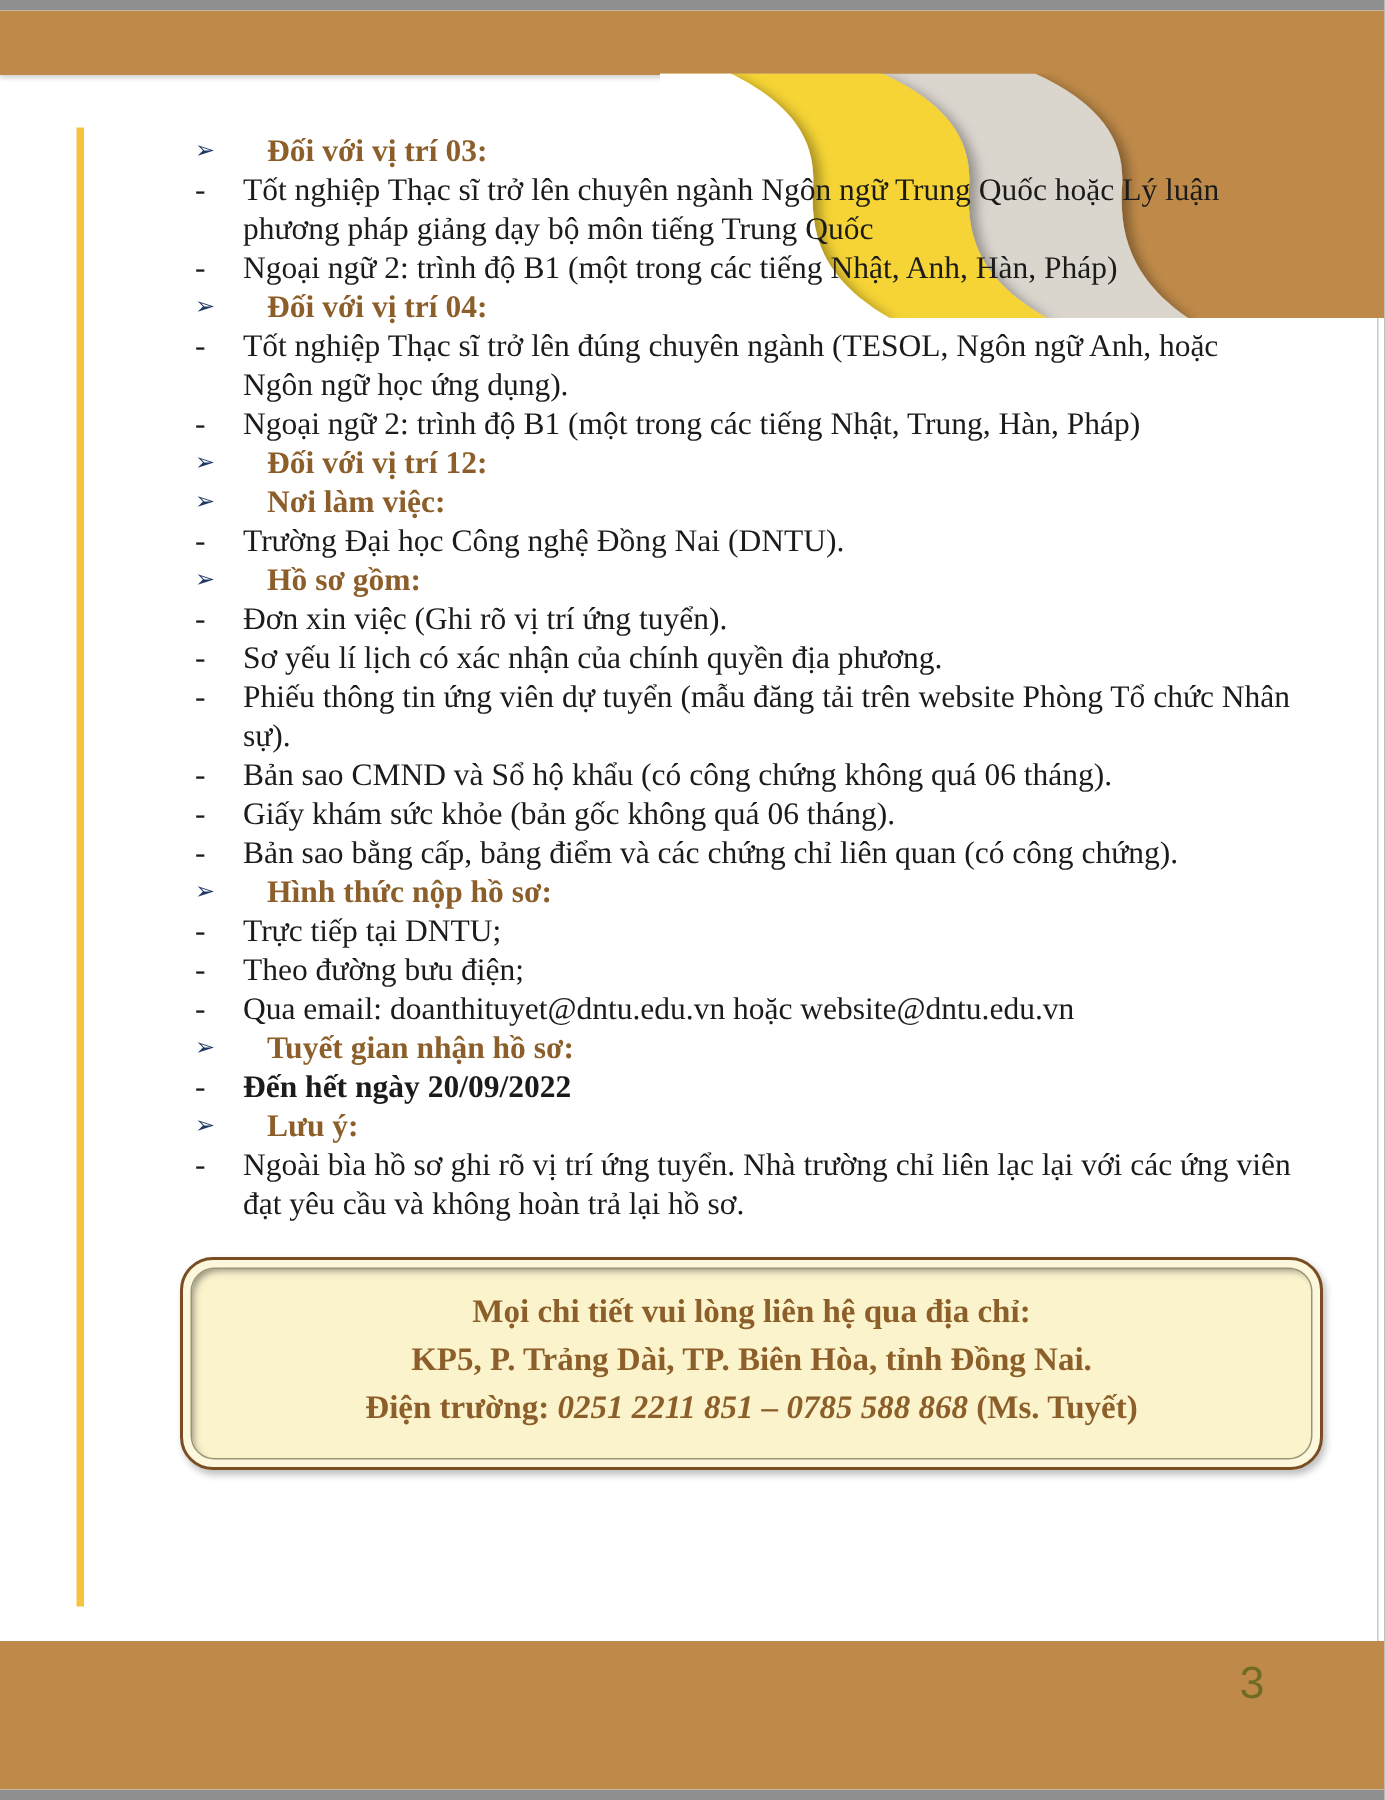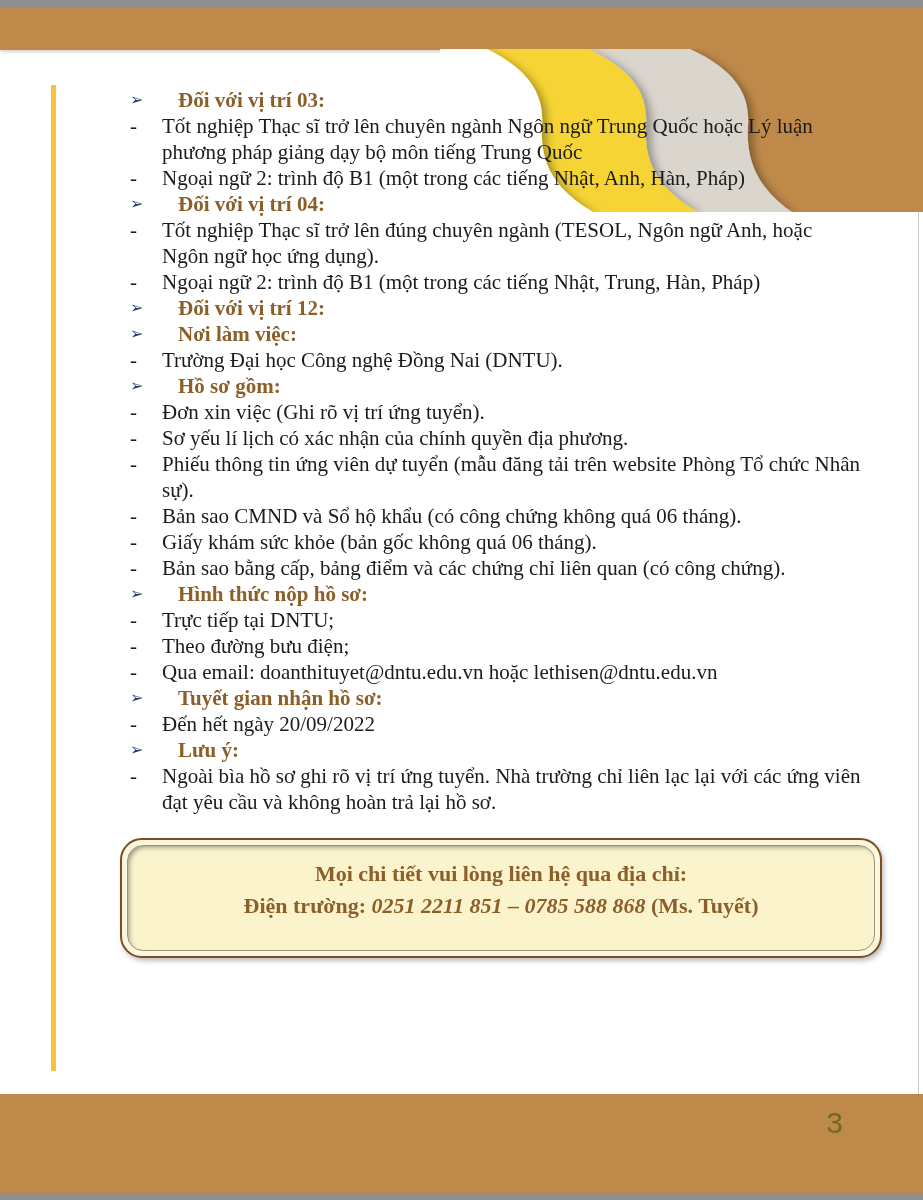--- a/index.html
+++ b/index.html
@@ -30,26 +30,26 @@
   .swoosh .yellow{fill:var(--yellow-swoosh);}
   .swoosh .white{fill:#ffffff;}
   .accent-line{position:absolute;left:51px;top:78px;width:5px;height:986px;background:var(--yellow-accent);z-index:3;}
   .content{position:absolute;left:130px;top:80px;width:732px;z-index:4;font-size:21px;line-height:26px;color:var(--body-text);}
   .row{display:flex;align-items:flex-start;}
   .row .marker{flex:none;width:32px;}
   .row .txt{flex:1;}
   .row.heading .marker{font-family:"DejaVu Sans",sans-serif;font-size:16px;color:var(--arrow-navy);line-height:26px;}
   .row.heading .txt{font-weight:bold;color:var(--heading-brown);margin-left:16px;}
   .row.dash .marker{color:var(--body-text);}
-  .row.bold .txt{font-weight:normal;}
+  .row.bold .txt{font-weight:bold;}
   .contact-box{position:absolute;left:120px;top:831px;width:762px;z-index:4;
     background:var(--box-ring);border:2px solid var(--box-border);border-radius:22px;padding:5px;
     box-shadow:2px 3px 5px rgba(0,0,0,.25);}
   .contact-inner{background:var(--box-bg);border:1px solid #9b9576;border-radius:16px;
-    padding:12px 10px 28px 10px;text-align:center;color:var(--heading-brown);font-weight:bold;
+    padding:12px 10px 18px 10px;text-align:center;color:var(--heading-brown);font-weight:bold;
     font-size:22px;line-height:32px;box-shadow:inset 3px 3px 5px -2px rgba(60,60,60,.55);}
   .contact-inner .num{font-style:italic;}
   .bottom-band{position:absolute;left:0;top:1087px;width:100%;height:99px;background:var(--brown-band);z-index:2;}
   .page-number{position:absolute;right:80px;top:12px;font-family:"Liberation Sans",sans-serif;
     font-size:30px;color:var(--page-number);}
 </style>
 </head>
 <body>
 
 <div class="screen">
@@ -143,21 +143,21 @@
       <div class="row dash">
           <span class="marker">-</span>
           <span class="txt">Trực tiếp tại DNTU;</span>
         </div>
       <div class="row dash">
           <span class="marker">-</span>
           <span class="txt">Theo đường bưu điện;</span>
         </div>
       <div class="row dash">
           <span class="marker">-</span>
-          <span class="txt">Qua email: doanthituyet@dntu.edu.vn hoặc lethisen@dntu.edu.vn</span>
+          <span class="txt">Qua email: doanthituyet@dntu.edu.vn hoặc website@dntu.edu.vn</span>
         </div>
       <div class="row heading">
           <span class="marker">➢</span>
           <span class="txt">Tuyết gian nhận hồ sơ:</span>
         </div>
       <div class="row dash bold">
           <span class="marker">-</span>
           <span class="txt">Đến hết ngày 20/09/2022</span>
         </div>
       <div class="row heading">
@@ -166,20 +166,21 @@
         </div>
       <div class="row dash">
           <span class="marker">-</span>
           <span class="txt">Ngoài bìa hồ sơ ghi rõ vị trí ứng tuyển. Nhà trường chỉ liên lạc lại với các ứng viên đạt yêu cầu và không hoàn trả lại hồ sơ.</span>
         </div>
     </div>
 
     <div class="contact-box">
       <div class="contact-inner">
         <div>Mọi chi tiết vui lòng liên hệ qua địa chỉ:</div>
+        <div>KP5, P. Trảng Dài, TP. Biên Hòa, tỉnh Đồng Nai.</div>
         <div><span>Điện trường: </span><span class="num">0251 2211 851 – 0785 588 868</span><span> (Ms. Tuyết)</span></div>
       </div>
     </div>
 
     <div class="bottom-band">
       <span class="page-number">3</span>
     </div>
   </div>
 </div>
 

